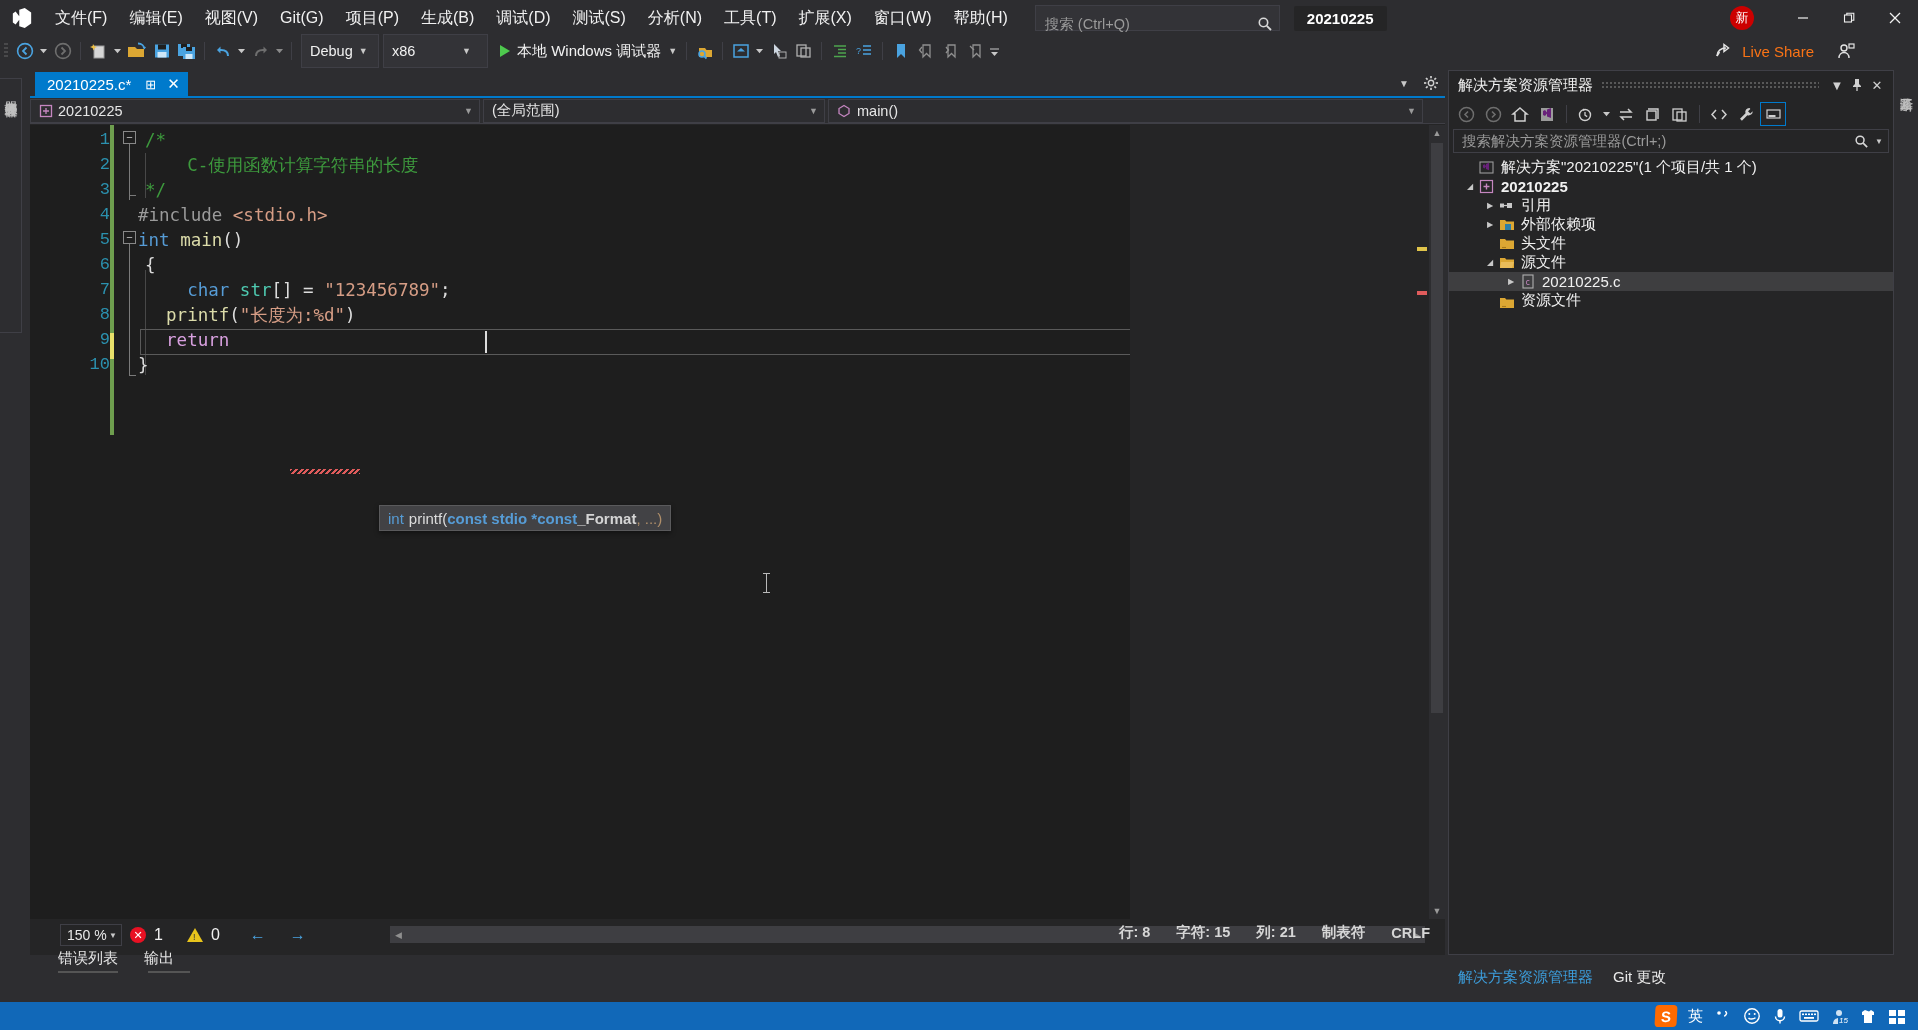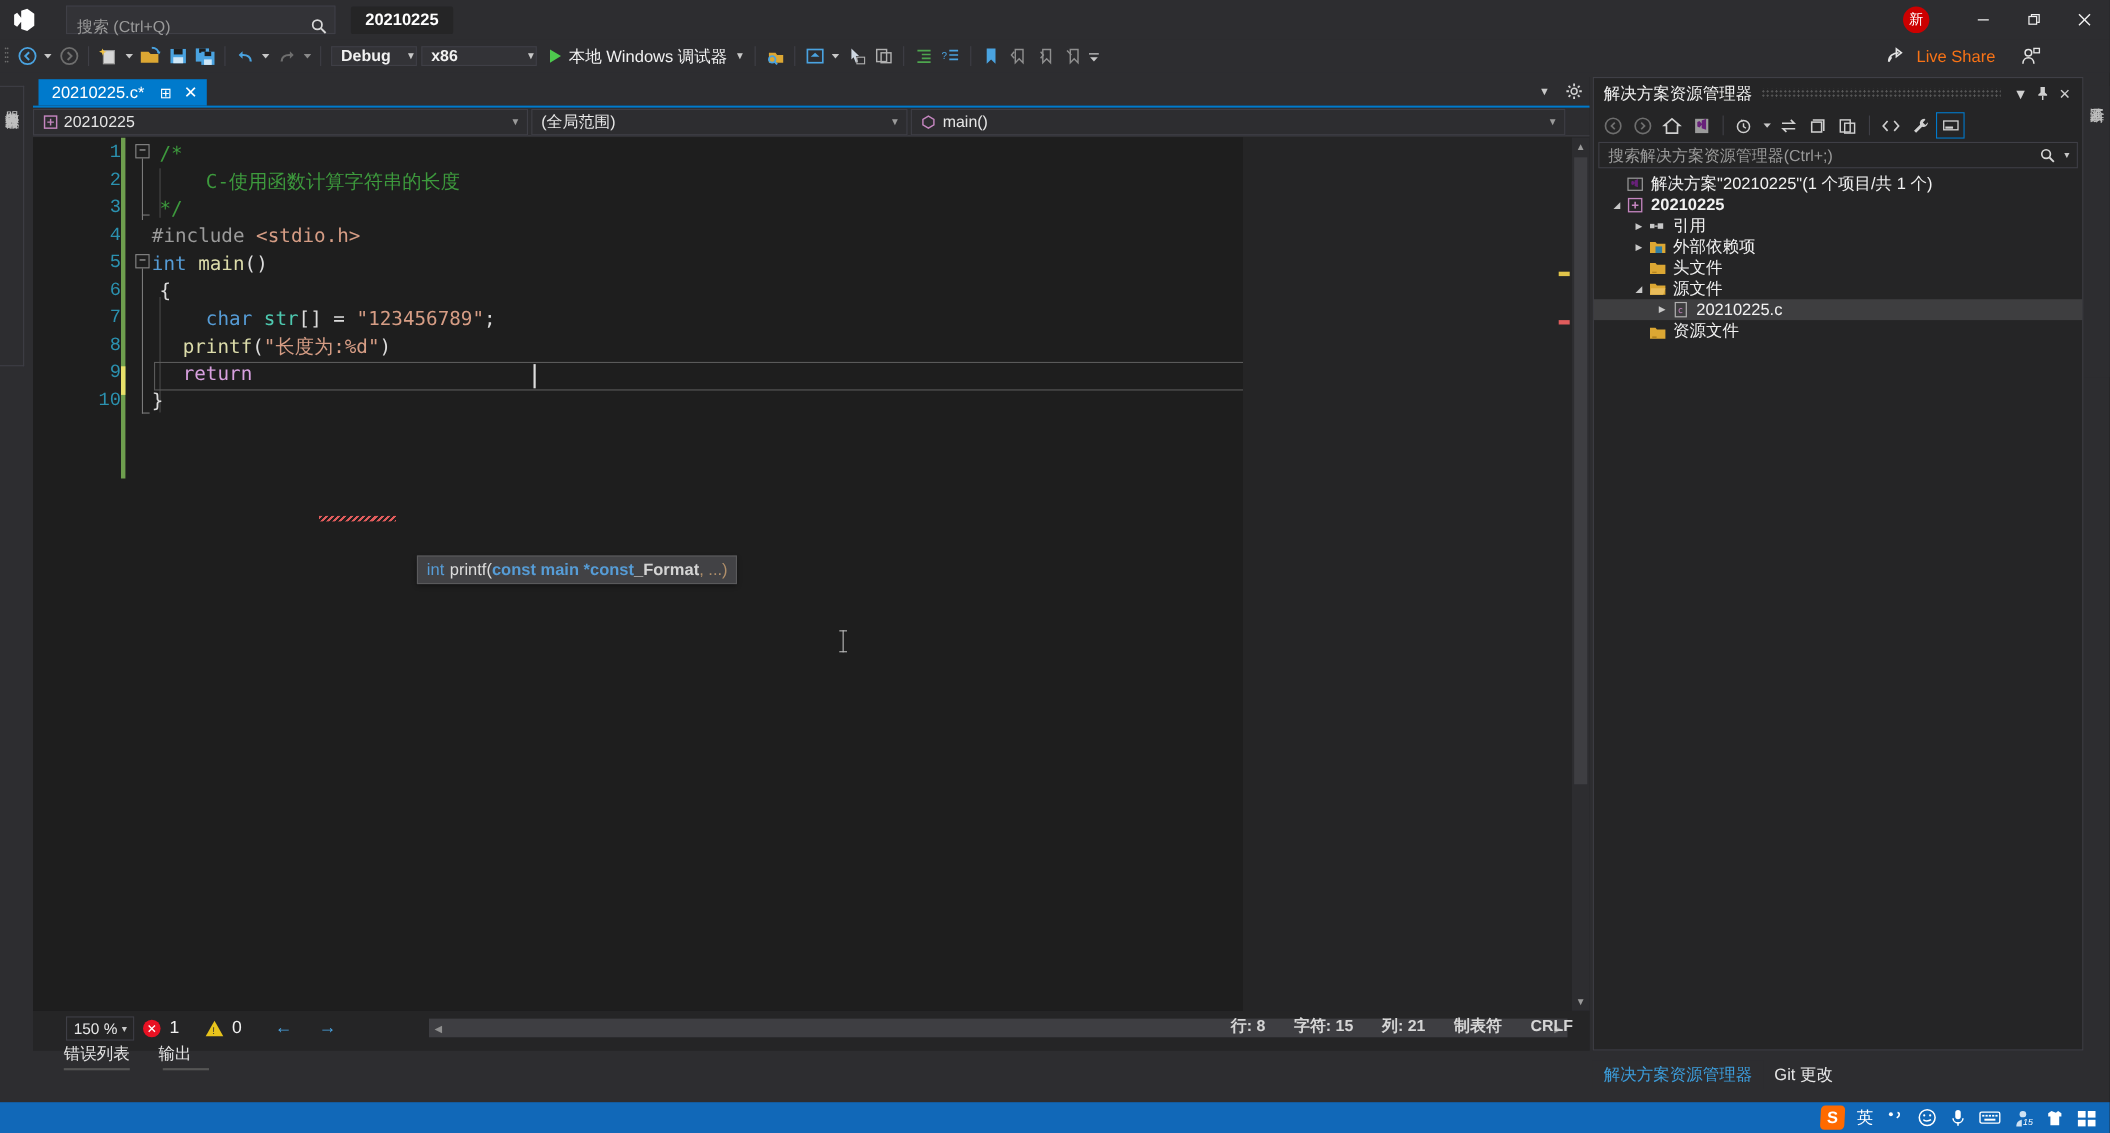--- a/index.html
+++ b/index.html
@@ -45,22 +45,22 @@
   
   .toolbar{
     position:absolute; left:0; top:36px; width:1918px; height:30px;
     background:#2d2d30; display:flex; align-items:center;
   }
   .grip{ width:12px;height:30px;display:flex;align-items:center;justify-content:center; }
   .tb-sep{ width:1px; height:18px; background:#3f3f46; margin:0 5px; }
   .tbi{ width:25px;height:24px;display:flex;align-items:center;justify-content:center; }
   .tbi.sm{ width:13px; }
   .combo{
-    height:18px; background:#333337; border:1px solid #3f3f46;
-    display:flex; align-items:center; padding:0 0 0 8px; font-size:14.5px; color:#f1f1f1;font-weight:bold;
+    height:34px; background:#333337; border:1px solid #3f3f46;
+    display:flex; align-items:center; padding:0 16px 0 8px; font-size:14.5px; color:#f1f1f1;
   }
   .combo .caret{ margin-left:auto; padding-left:6px; color:#c8c8c8; font-size:9px; }
   .run-btn{ display:flex; align-items:center; height:24px; padding:0 4px; font-size:15px; }
   .tri{ width:0;height:0;border-left:10px solid #4ec94e;border-top:6px solid transparent;border-bottom:6px solid transparent;margin-right:7px; }
   .live-share{
     position:absolute; right:62px; top:36px; height:30px; display:flex;
     align-items:center; font-size:15px; color:#f97316;
   }
 
   
@@ -255,20 +255,35 @@
 </head>
 <body>
 
 <div class="app">
 
   <div class="titlebar">
     <div class="vs-logo">
       <svg width="22" height="22" viewBox="0 0 24 24">
         <path d="M2 7l3-2 4 5V3l6-2 7 5v12l-7 5-6-2v-7l-4 5-3-2z" fill="#ffffff"></path>
       </svg>
+    </div>
+    <div class="menu">
+      <div class="menu-item">文件(F)</div>
+      <div class="menu-item">编辑(E)</div>
+      <div class="menu-item">视图(V)</div>
+      <div class="menu-item">Git(G)</div>
+      <div class="menu-item">项目(P)</div>
+      <div class="menu-item">生成(B)</div>
+      <div class="menu-item">调试(D)</div>
+      <div class="menu-item">测试(S)</div>
+      <div class="menu-item">分析(N)</div>
+      <div class="menu-item">工具(T)</div>
+      <div class="menu-item">扩展(X)</div>
+      <div class="menu-item">窗口(W)</div>
+      <div class="menu-item">帮助(H)</div>
     </div>
 
     <div class="search-box">
       <div class="ph">搜索 (Ctrl+Q)</div>
       <svg class="mag" viewBox="0 0 16 16">
         <circle cx="6.5" cy="6.5" r="4.2" fill="none" stroke="#d8d8d8" stroke-width="1.6"></circle>
         <line x1="9.8" y1="9.8" x2="14" y2="14" stroke="#d8d8d8" stroke-width="1.8"></line>
       </svg>
     </div>
 
@@ -615,21 +630,21 @@
           <span class="code kwr" style="left:115px;">  return</span>
         </div>
         <div class="line" style="top:227px;">
           <span class="lnum">10</span>
           <span class="code pun" style="left:108px;">}</span>
         </div>
 
         <div class="tooltip">
           <span class="t-int">int</span>
             <span> printf(</span>
-            <span class="t-par">const main *const</span>
+            <span class="t-par">const stdio *const</span>
             <span class="t-fmt"> _Format</span>
             <span class="t-dots">, ...)</span>
         </div>
 
         <div class="mouse-caret"></div>
       </div>
     </div>
 
     <div class="marks">
       <div class="mark" style="top:122px; background:#e0c44a;"></div>

